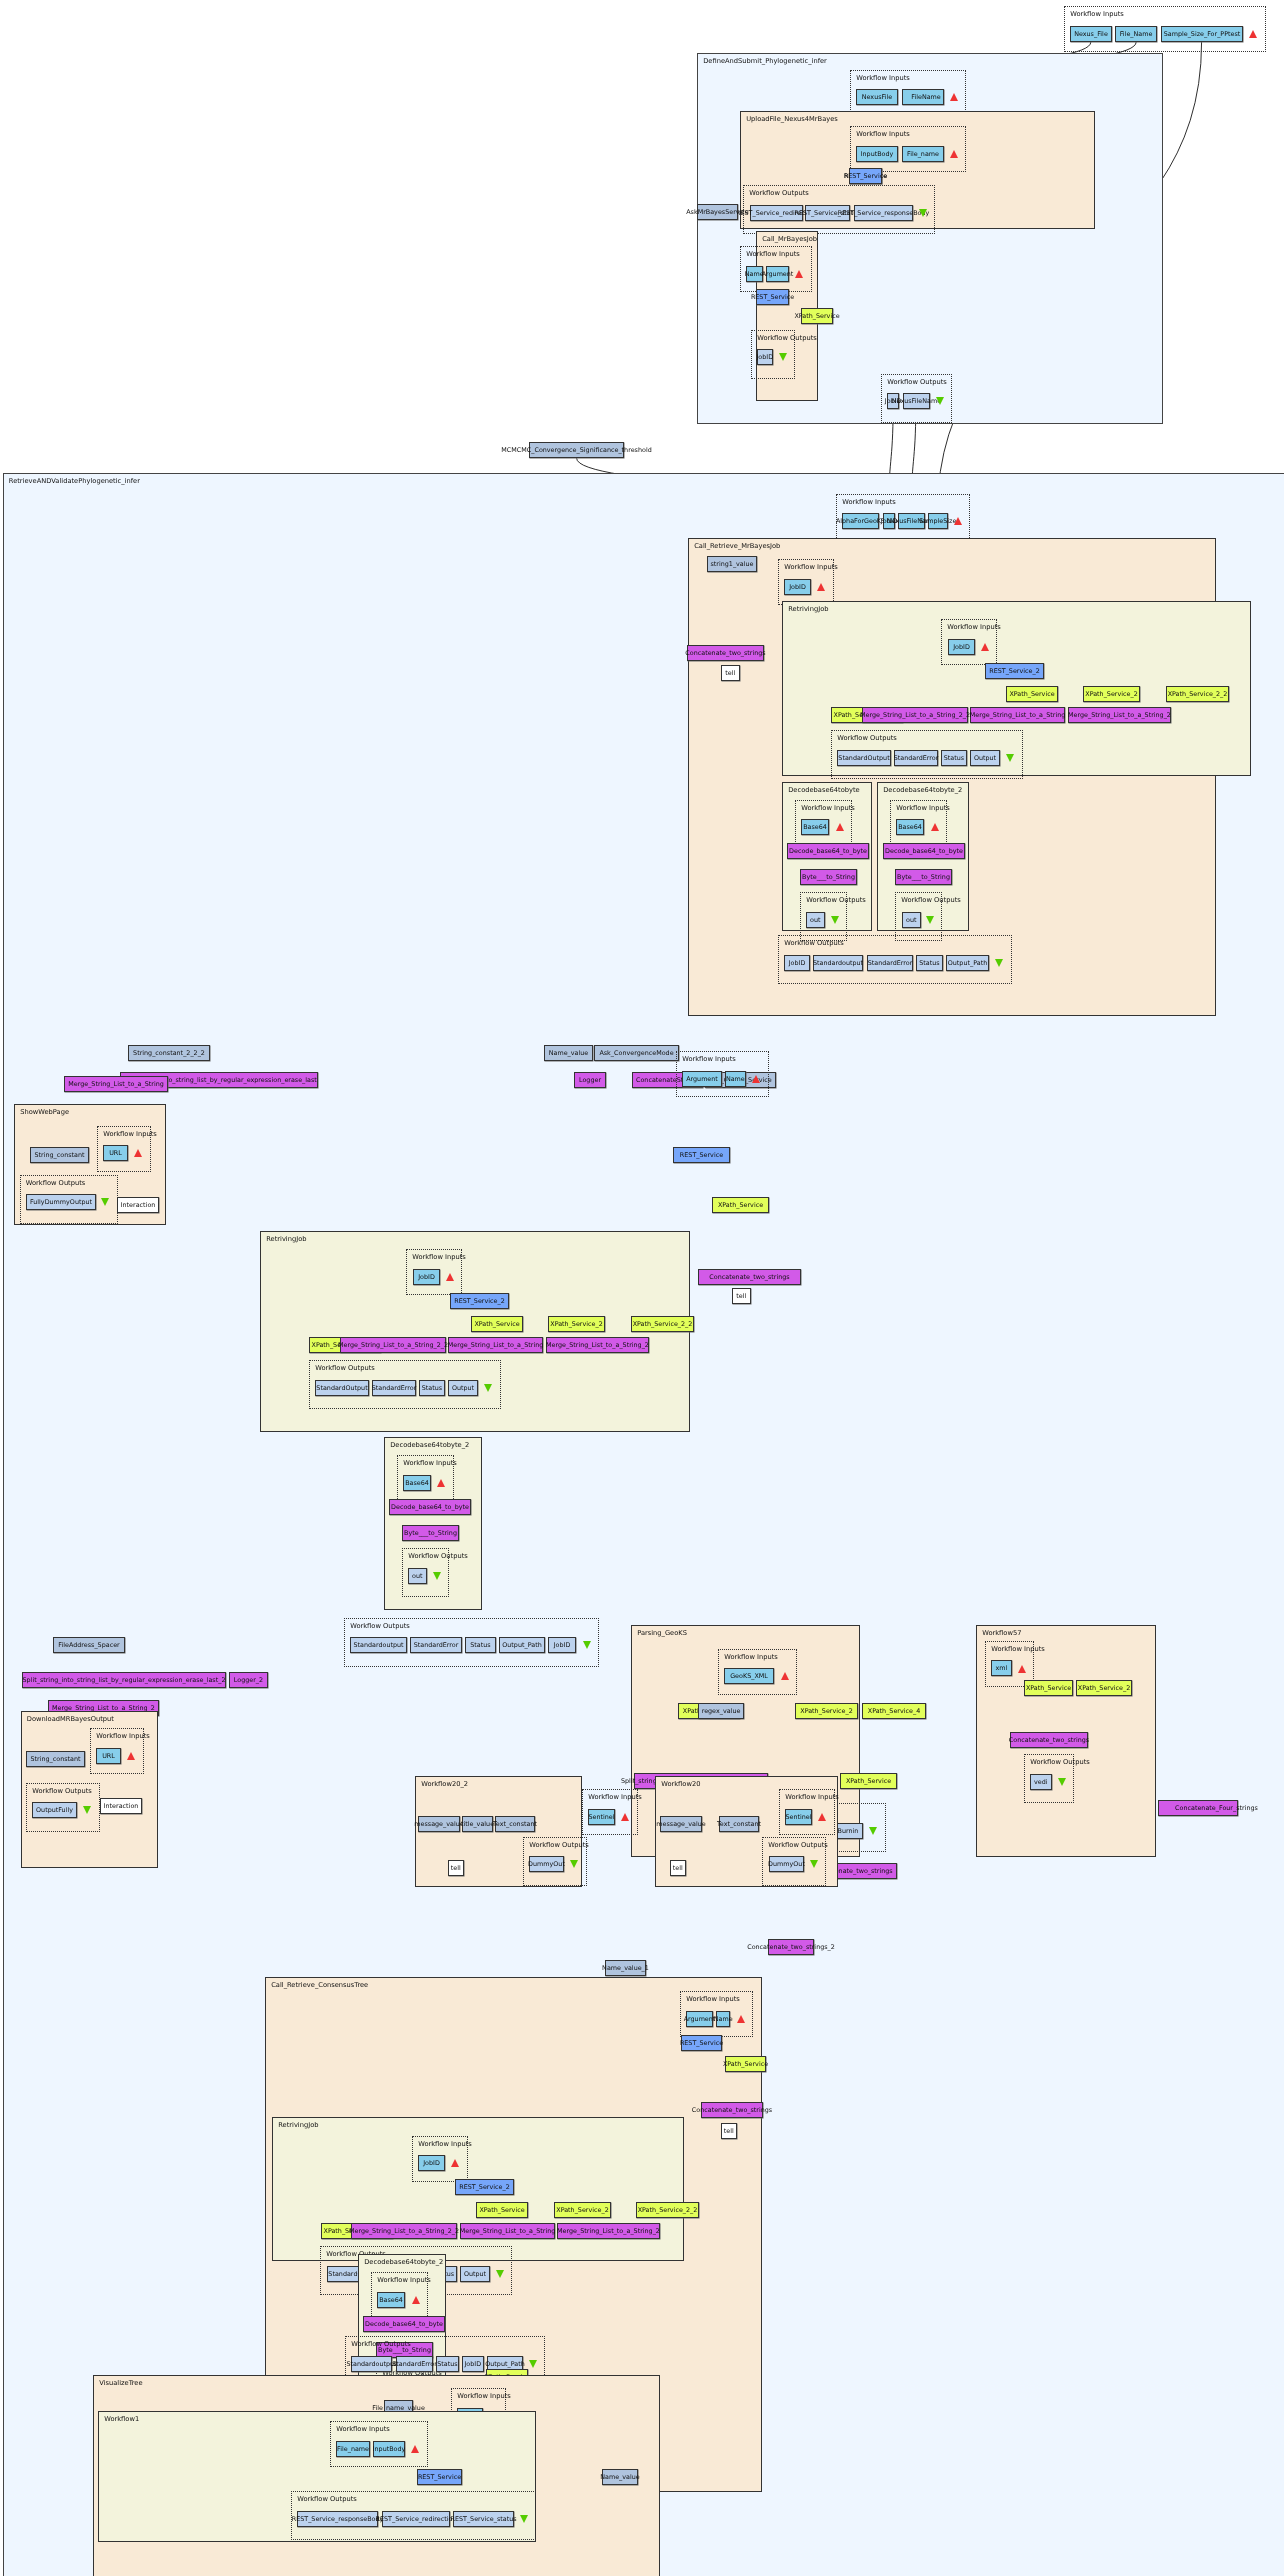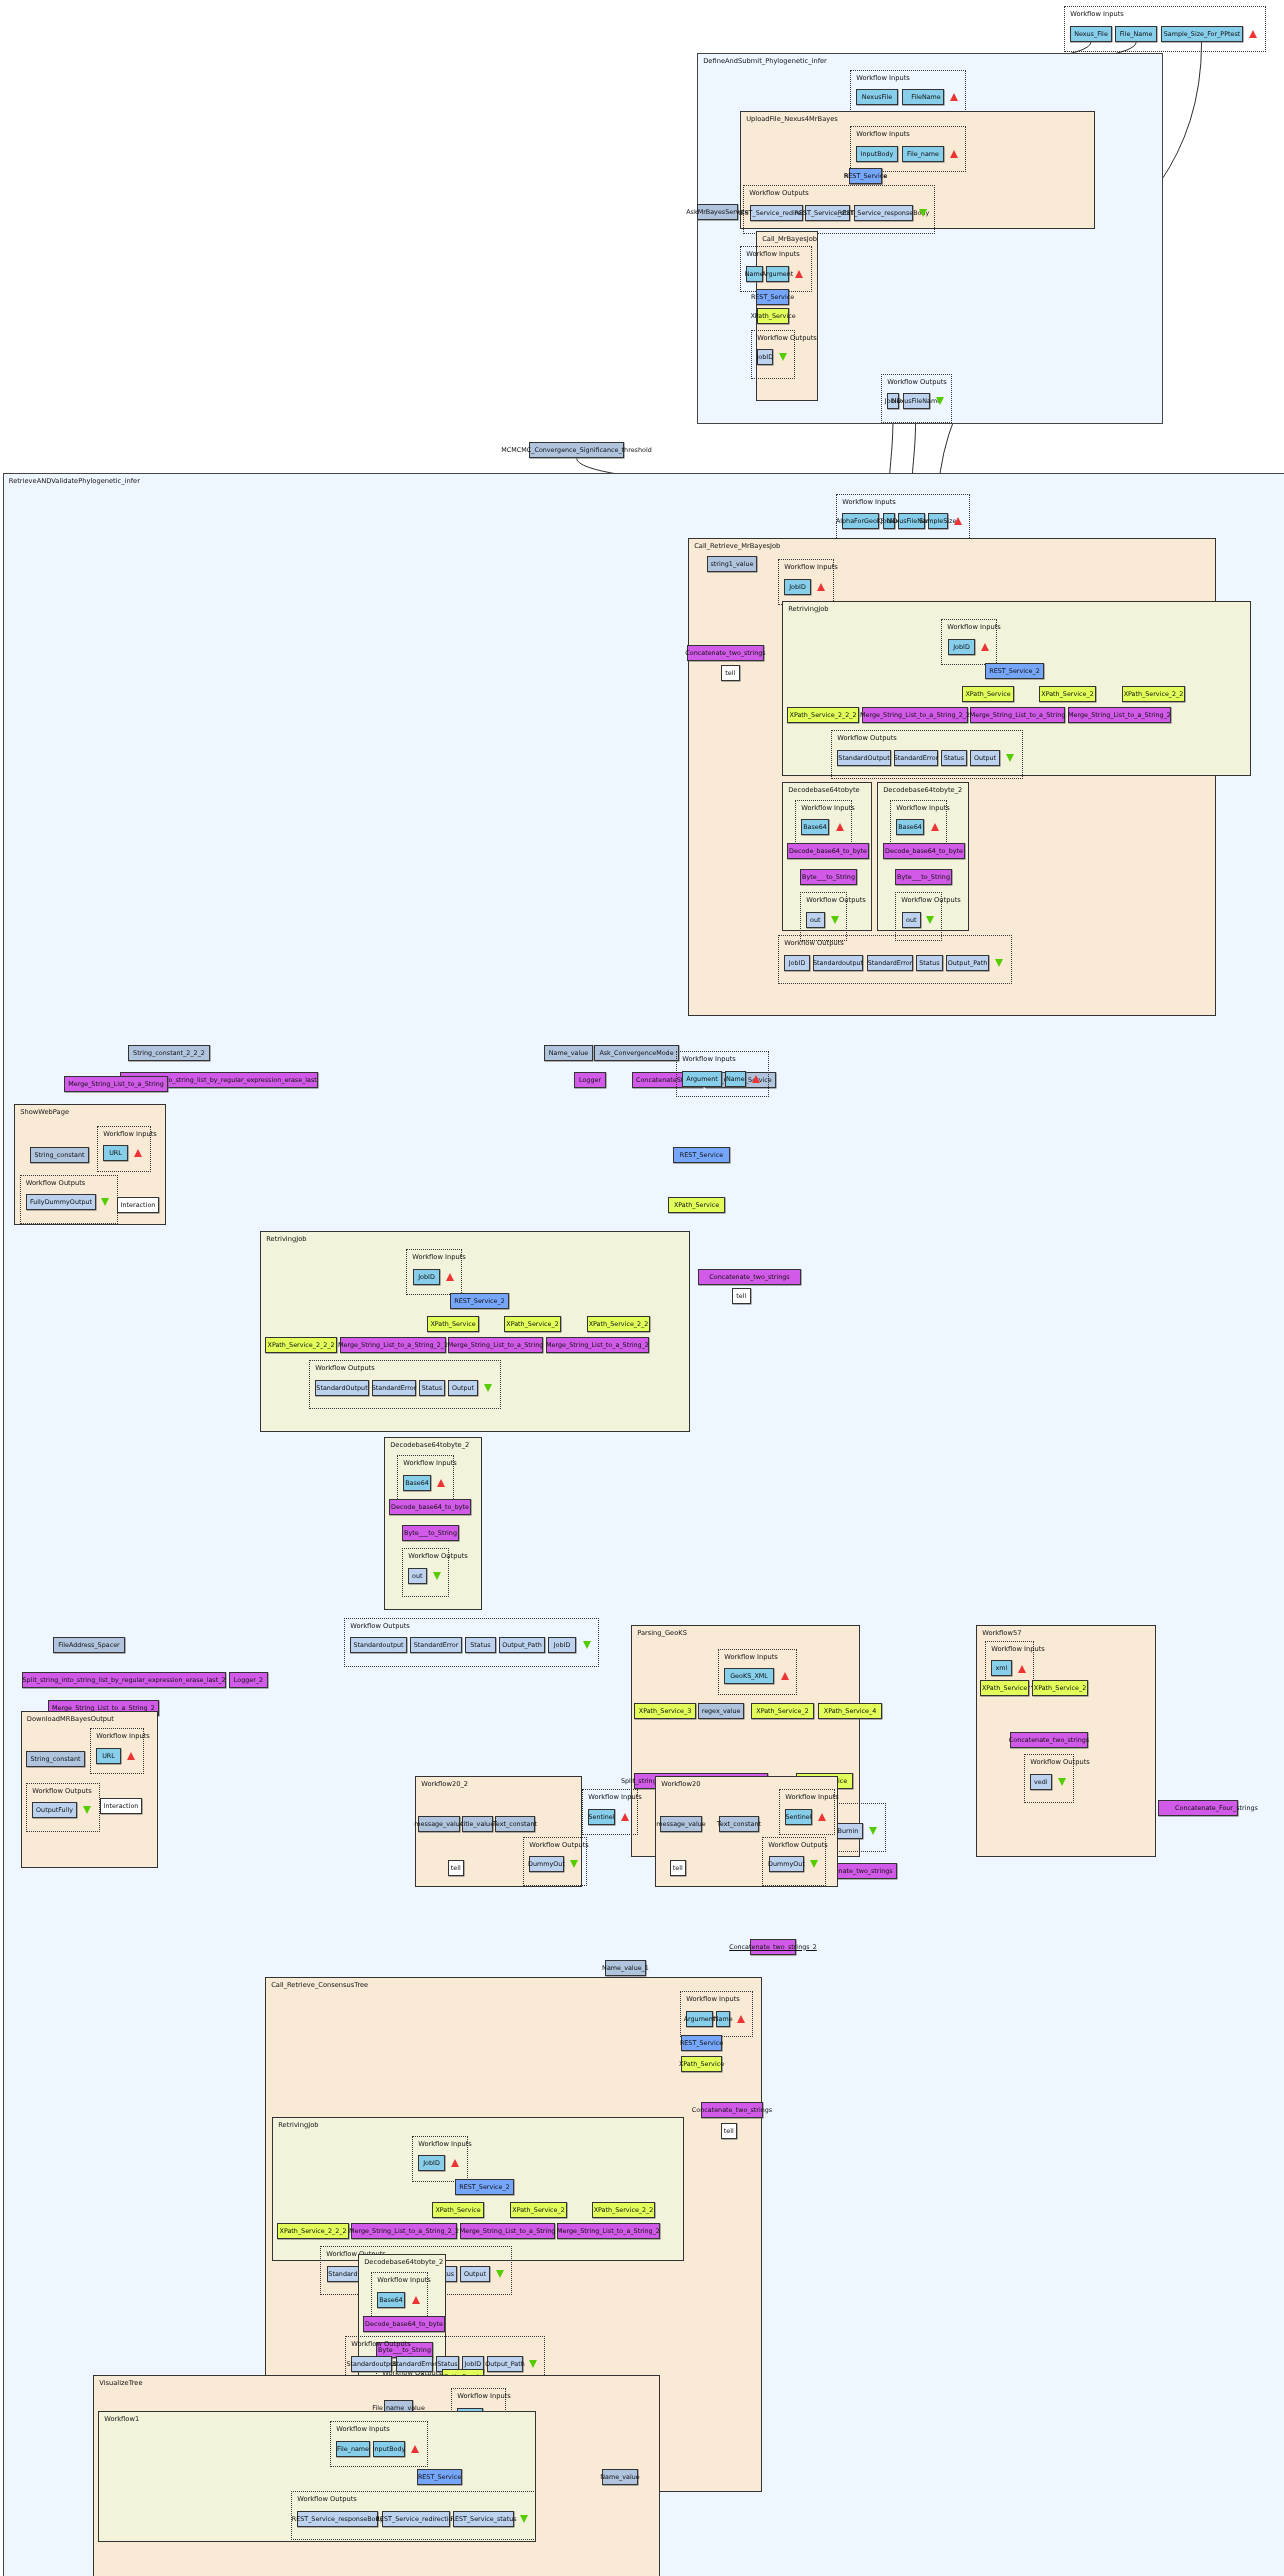--- a/index.html
+++ b/index.html
@@ -9,21 +9,21 @@
   .cluster.main{background:#eef6ff;border-color:#444;}
   .cluster.nest{background:#f9ead6;}
   .cluster.inner{background:#f3f3dc;}
   .cluster.dotted{border:1px dotted #333;background:transparent;}
   .clabel{position:absolute;left:5.2px;top:3.1px;font-size:6.7px;color:#111;white-space:nowrap;}
   .node{position:absolute;box-sizing:border-box;border:1px solid #333;font-size:6.4px;color:#111;display:flex;align-items:center;justify-content:center;white-space:nowrap;padding:0 3.1px;box-shadow:0.5px 0.5px 0 #666;}
   .n-input{background:#87ceeb;}
   .n-output{background:#bcd2ee;}
   .n-const{background:#b0c4de;}
   .n-rest{background:#76a6fa;}
-  .n-xpath{background:#e2ff5a;}
+  .n-xpath{background:#e2ff5a;margin-left:44px;}
   .n-local{background:#d25ae8;}
   .n-tell{background:#ffffff;}
   .n-cond{background:#deb887;}
   .tri-up{position:absolute;width:0;height:0;border-left:4.6px solid transparent;border-right:4.6px solid transparent;border-bottom:8.2px solid #e33;}
   .tri-down{position:absolute;width:0;height:0;border-left:4.6px solid transparent;border-right:4.6px solid transparent;border-top:8.2px solid #5c0;}
   svg#edges{position:absolute;left:0;top:0;pointer-events:none;}
 </style>
 </head>
 <body>
 
@@ -587,21 +587,21 @@
       <div class="clabel">Workflow Inputs</div>
     </div>
     <div class="node n-input" style="left: 785px; top: 1809px; width: 27px; height: 15.5px;">Sentinel</div>
     <div class="tri-up" style="left: 818px; top: 1813px;"></div>
     <div class="node n-tell" style="left: 670px; top: 1860px; width: 15.5px; height: 15.5px;">tell</div>
     <div class="cluster dotted" style="left: 762px; top: 1837px; width: 64px; height: 49px;">
       <div class="clabel">Workflow Outputs</div>
     </div>
     <div class="node n-output" style="left: 769px; top: 1856px; width: 35px; height: 15.5px;">DummyOut</div>
     <div class="tri-down" style="left: 810px; top: 1860px;"></div>
-    <div class="node n-local" style="left: 750px; top: 1939px; width: 46px; height: 15.5px; text-decoration: underline;">Concatenate_two_strings_2</div>
+    <div class="node n-local" style="left: 768px; top: 1939px; width: 46px; height: 15.5px;">Concatenate_two_strings_2</div>
     <div class="node n-const" style="left: 605px; top: 1960px; width: 41px; height: 15.5px;">Name_value_1</div>
     <div class="cluster nest" style="left: 265px; top: 1977px; width: 497px; height: 515px;">
       <div class="clabel">Call_Retrieve_ConsensusTree</div>
     </div>
     <div class="cluster dotted" style="left: 680px; top: 1991px; width: 73px; height: 46px;">
       <div class="clabel">Workflow Inputs</div>
     </div>
     <div class="node n-input" style="left: 686px; top: 2011px; width: 27px; height: 15.5px;">Argument</div>
     <div class="node n-input" style="left: 716px; top: 2011px; width: 14.4px; height: 15.5px;">Name</div>
     <div class="tri-up" style="left: 737px; top: 2015px;"></div>

